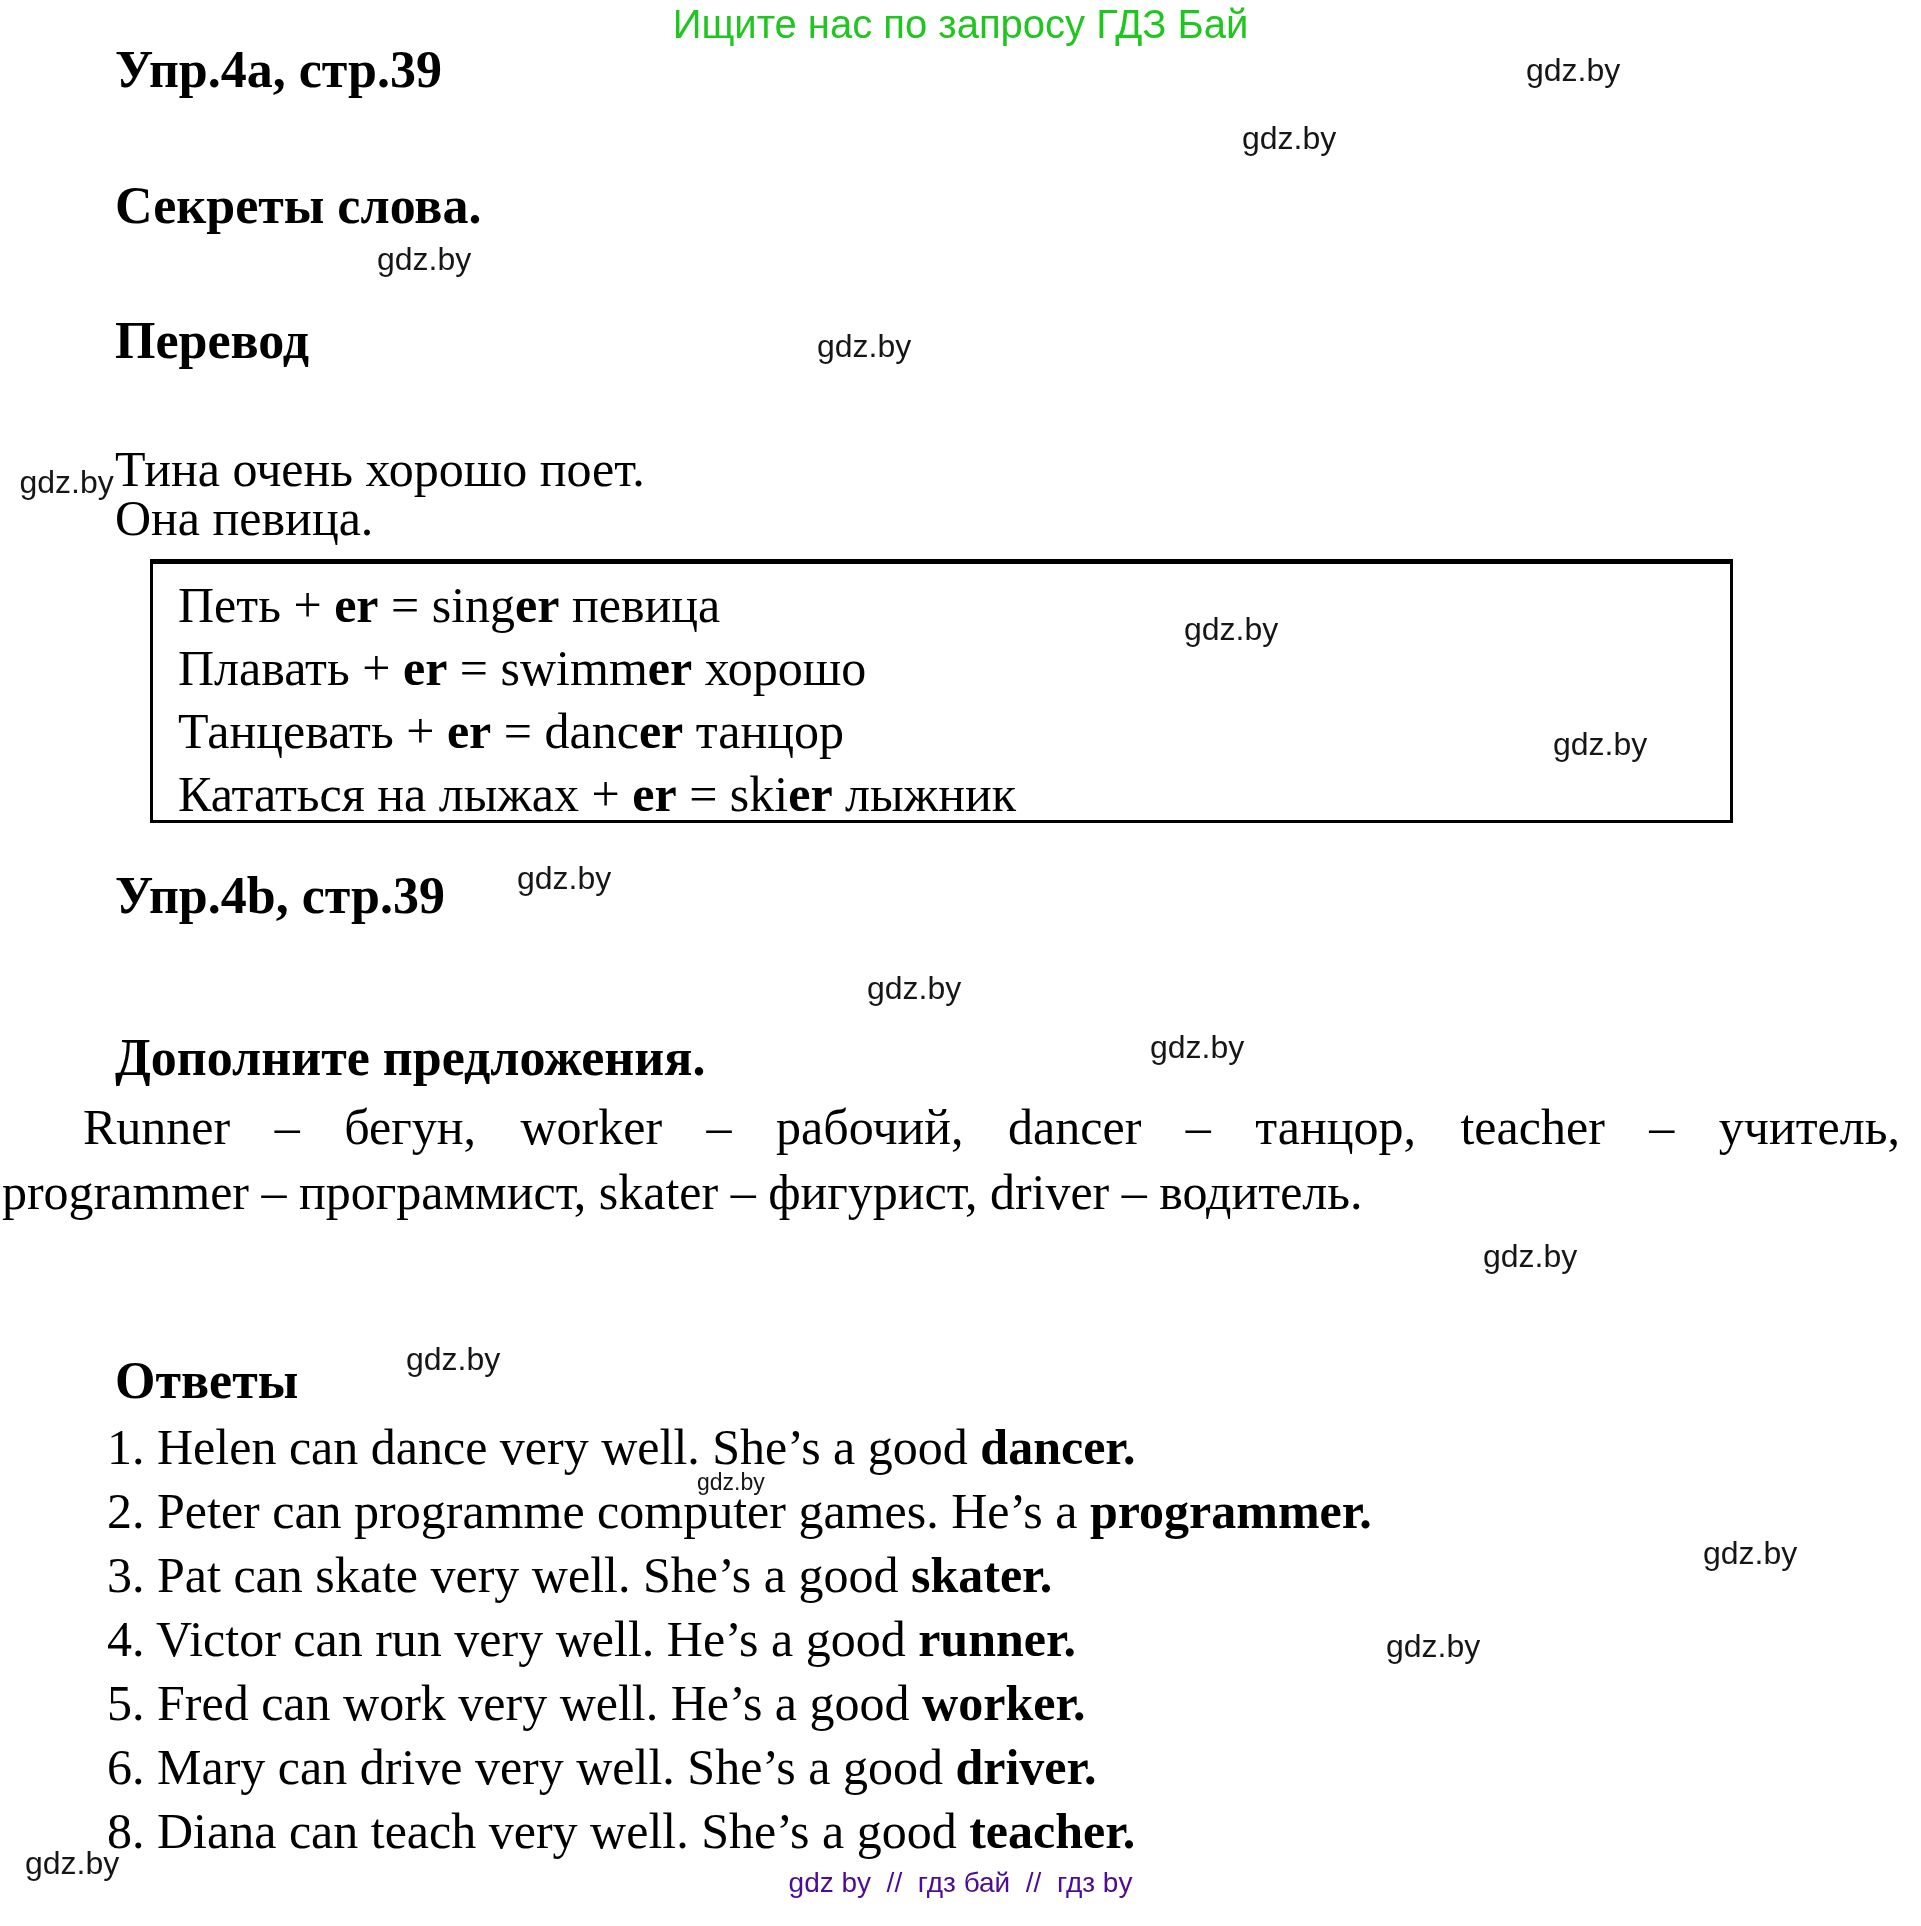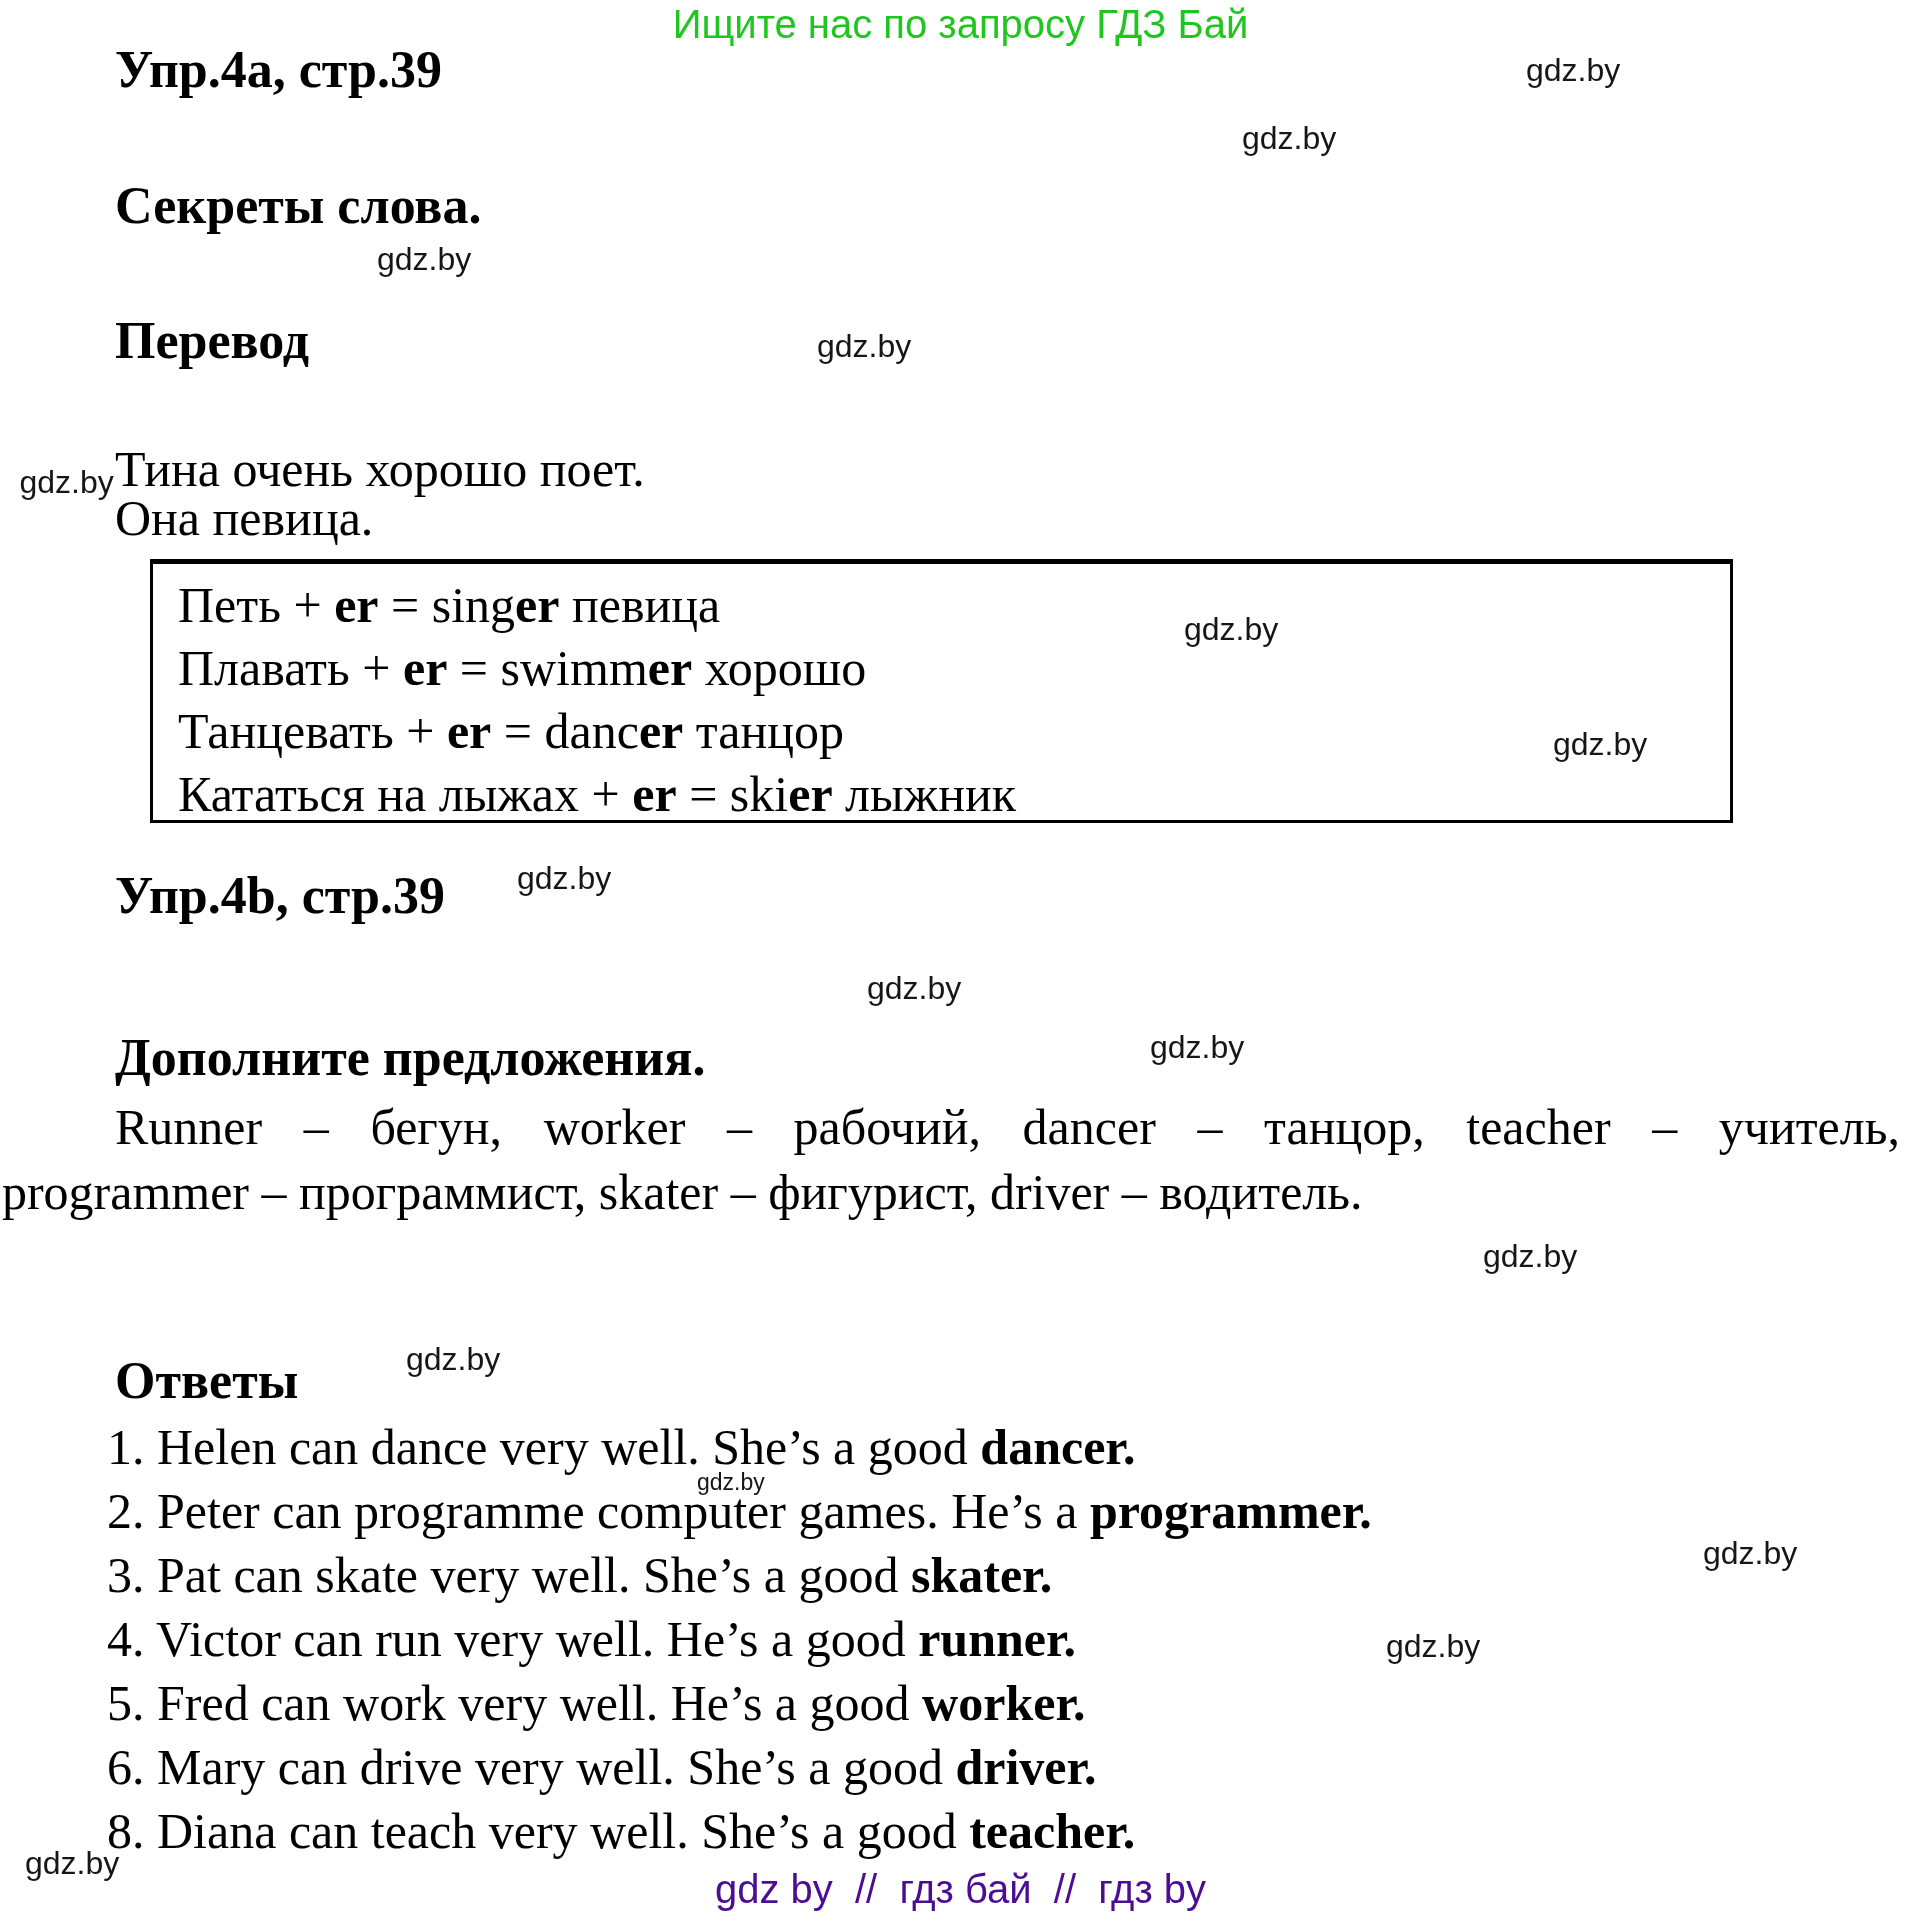--- a/index.html
+++ b/index.html
@@ -40,21 +40,21 @@
     border: 3.9px solid #000; border-top-width: 5.8px;
     padding: 9.7px 9.7px 0 25px;
   }
   .wf-row {
     font-size: 50px; line-height: 63px; white-space: pre;
   }
   .wf-row b { font-weight: 700; }
 
   .vocab-line1 {
     position: absolute; left: 0; top: 1095px; width: 1900px;
-    box-sizing: border-box; padding-left: 115px;
+    box-sizing: border-box; padding-left: 83px;
     font-size: 50px; line-height: 65px;
     text-align: justify; text-align-last: justify;
     word-spacing: 5.8px;
   }
   .vocab-line2 {
     position: absolute; left: 1.9px; top: 1160px;
     font-size: 50px; line-height: 65px; white-space: pre;
   }
 
   .answers-list { position: absolute; left: 107px; top: 1415px; }
@@ -68,21 +68,21 @@
     font-family: "Liberation Sans", sans-serif;
     font-size: 32px; color: #161616;
     white-space: pre;
   }
   .watermark.small { font-size: 23px; }
 
   .footer {
     position: absolute; top: 1867px; left: 0; width: 1921px;
     text-align: center;
     font-family: "Liberation Sans", sans-serif;
-    font-size: 40px; font-weight: 500;
+    font-size: 28px; font-weight: 500;
     color: var(--footer-purple, #4c0d93);
     white-space: pre;
   }
 </style>
 </head>
 <body style="--banner-green: #20c620; --footer-purple: #4c0d93;">
 
 <div id="page">
 
   <div class="banner">Ищите нас по запросу ГДЗ Бай</div>

